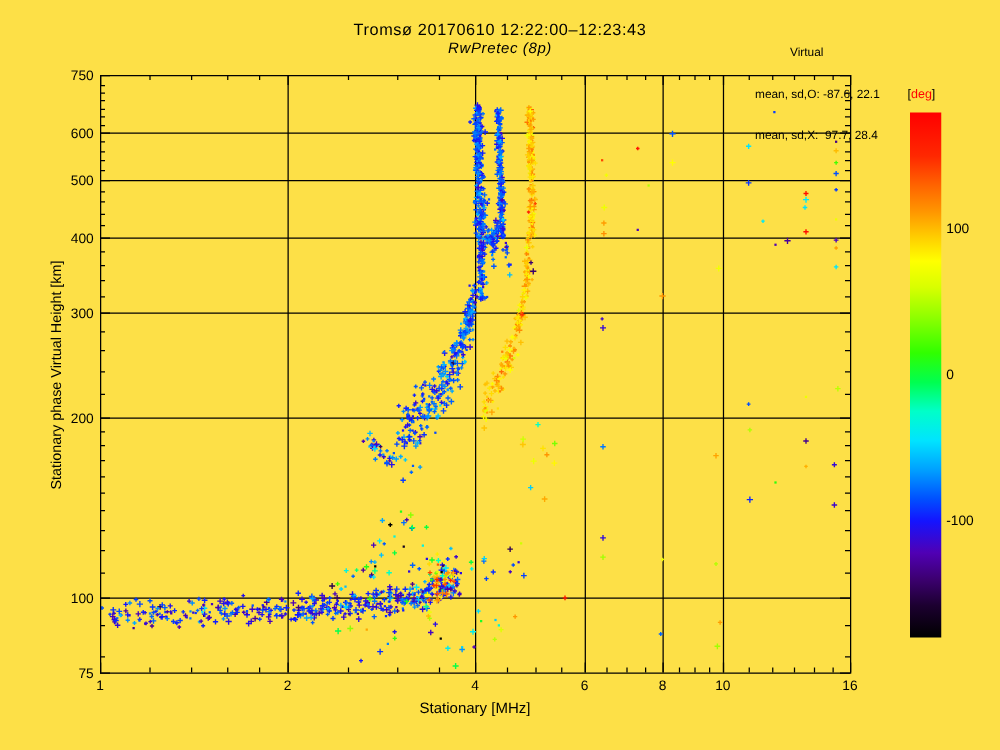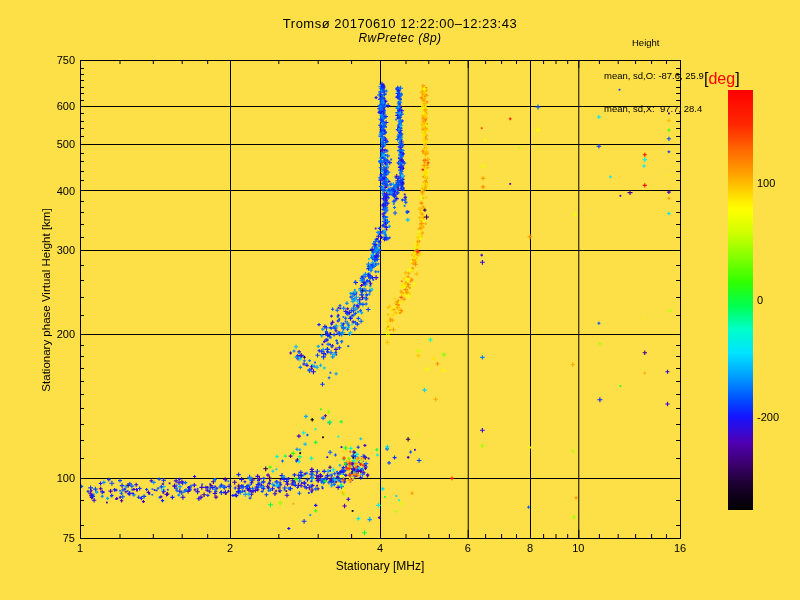--- a/index.html
+++ b/index.html
@@ -11,37 +11,37 @@
   .title-line  { position:absolute; left:0; top:16px; width:800px; text-align:center;
                  font-size:13px; letter-spacing:0.5px; }
   .subtitle-line { position:absolute; left:0; top:31px; width:800px; text-align:center;
                  font-size:12px; letter-spacing:0.5px;font-style:italic; }
   .stats { position:absolute; left:604px; top:15px; font-size:9.5px; line-height:11px;
            white-space:pre; }
   .stats .heading { padding-left:28px; }
   .xlabel { position:absolute; left:0; top:559px; width:760px; text-align:center; font-size:12px; }
   .ylabel { position:absolute; left:46px; top:300px; transform:translate(-50%,-50%) rotate(-90deg);
             font-size:11.5px; white-space:nowrap; }
-  .cbar-label { position:absolute; left:704px; top:70px; font-size:16px; }
+  .cbar-label { position:absolute; left:726px; top:70px; font-size:10px; }
   .cbar-label .deg-red { color:#ff0000; }
   .cbar { position:absolute; left:728px; top:90px; width:25px; height:420px; }
   .cbar-tick { position:absolute; font-size:11px; transform:translateY(-50%); white-space:nowrap; }
   svg text { font-family:"Liberation Sans","DejaVu Sans",sans-serif; }
 </style>
 </head>
 <body>
 
 <div class="figure">
 
   <div class="title-line">Tromsø 20170610 12:22:00–12:23:43</div>
   <div class="subtitle-line">RwPretec (8p)</div>
 
   <div class="stats">
-    <div class="heading">Height</div>
-    <div>mean, sd,O: -87.6, 25.9</div>
+    <div class="heading">Virtual</div>
+    <div>mean, sd,O: -87.6, 22.1</div>
     <div>mean, sd,X:  97.7, 28.4</div>
   </div>
 
   <svg id="plot" width="800" height="600" viewBox="0 0 800 600" style="position:absolute;left:0;top:0;">
       <defs>
         <clipPath id="plotclip">
           <rect x="80" y="60" width="600" height="478"></rect>
         </clipPath>
       </defs>
       <g stroke="#000" stroke-width="1">
@@ -2104,14 +2104,14 @@
 
   <div class="ylabel">Stationary phase Virtual Height [km]</div>
   <div class="xlabel">Stationary [MHz]</div>
 
   <div class="cbar-label"><span>[</span><span class="deg-red">deg</span><span>]</span></div>
   <div class="cbar" id="cbar" style="background: linear-gradient(rgb(255, 0, 0) 0%, rgb(255, 40, 0) 8.3%, rgb(255, 100, 0) 13.9%, rgb(255, 150, 0) 18.9%, rgb(255, 204, 0) 23.6%, rgb(255, 255, 0) 28.3%, rgb(216, 255, 0) 33.3%, rgb(144, 255, 0) 38.9%, rgb(48, 255, 0) 45.8%, rgb(0, 255, 80) 51.4%, rgb(0, 255, 200) 56.9%, rgb(0, 228, 255) 62.5%, rgb(0, 160, 255) 68.1%, rgb(0, 80, 255) 73.6%, rgb(20, 20, 255) 77.8%, rgb(80, 0, 180) 83.9%, rgb(60, 0, 112) 88.9%, rgb(28, 0, 48) 93.9%, rgb(0, 0, 0) 100%);"></div>
   <div id="cbar-ticks"></div>
 
 <div class="cbar-tick" style="left: 757px; top: 183.333px; position: absolute;">100</div>
     <div class="cbar-tick" style="left: 757px; top: 300px; position: absolute;">0</div>
-    <div class="cbar-tick" style="left: 757px; top: 416.667px; position: absolute;">-200</div>
+    <div class="cbar-tick" style="left: 757px; top: 416.667px; position: absolute;">-100</div>
   </div>
 
 </body></html>

